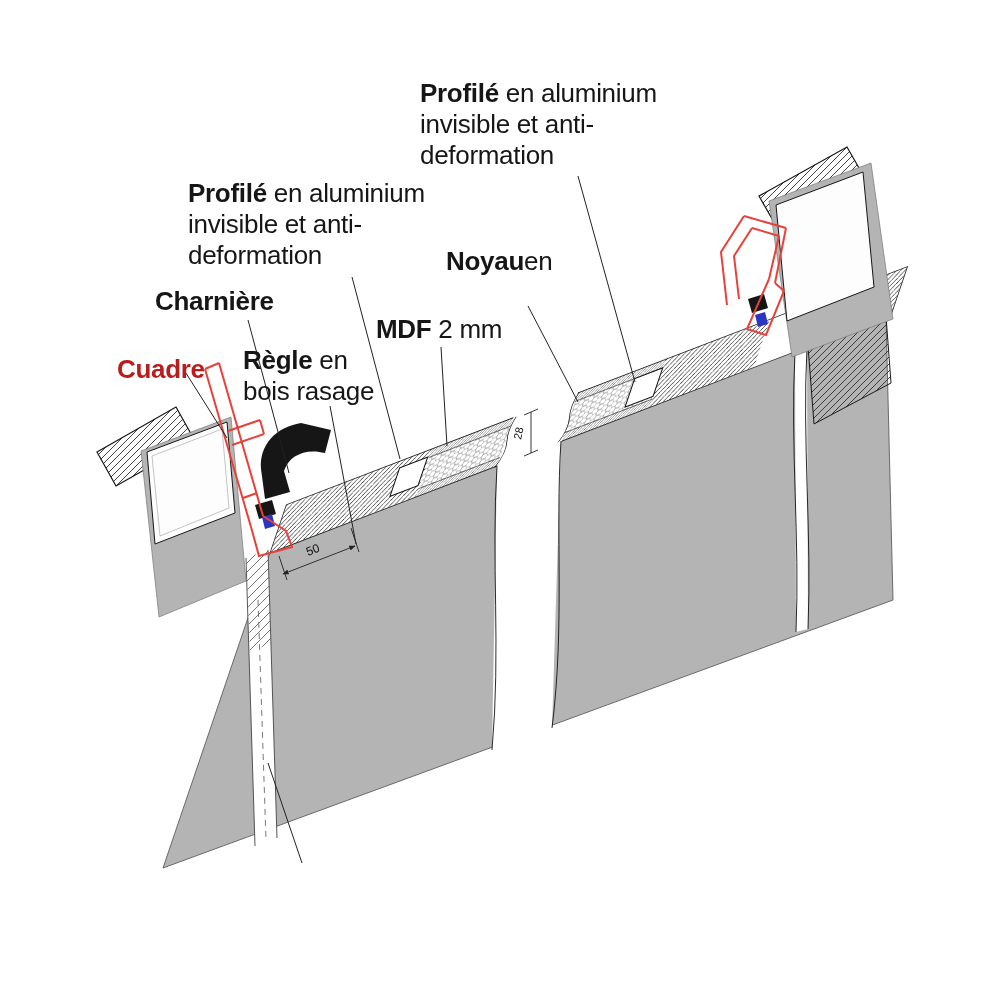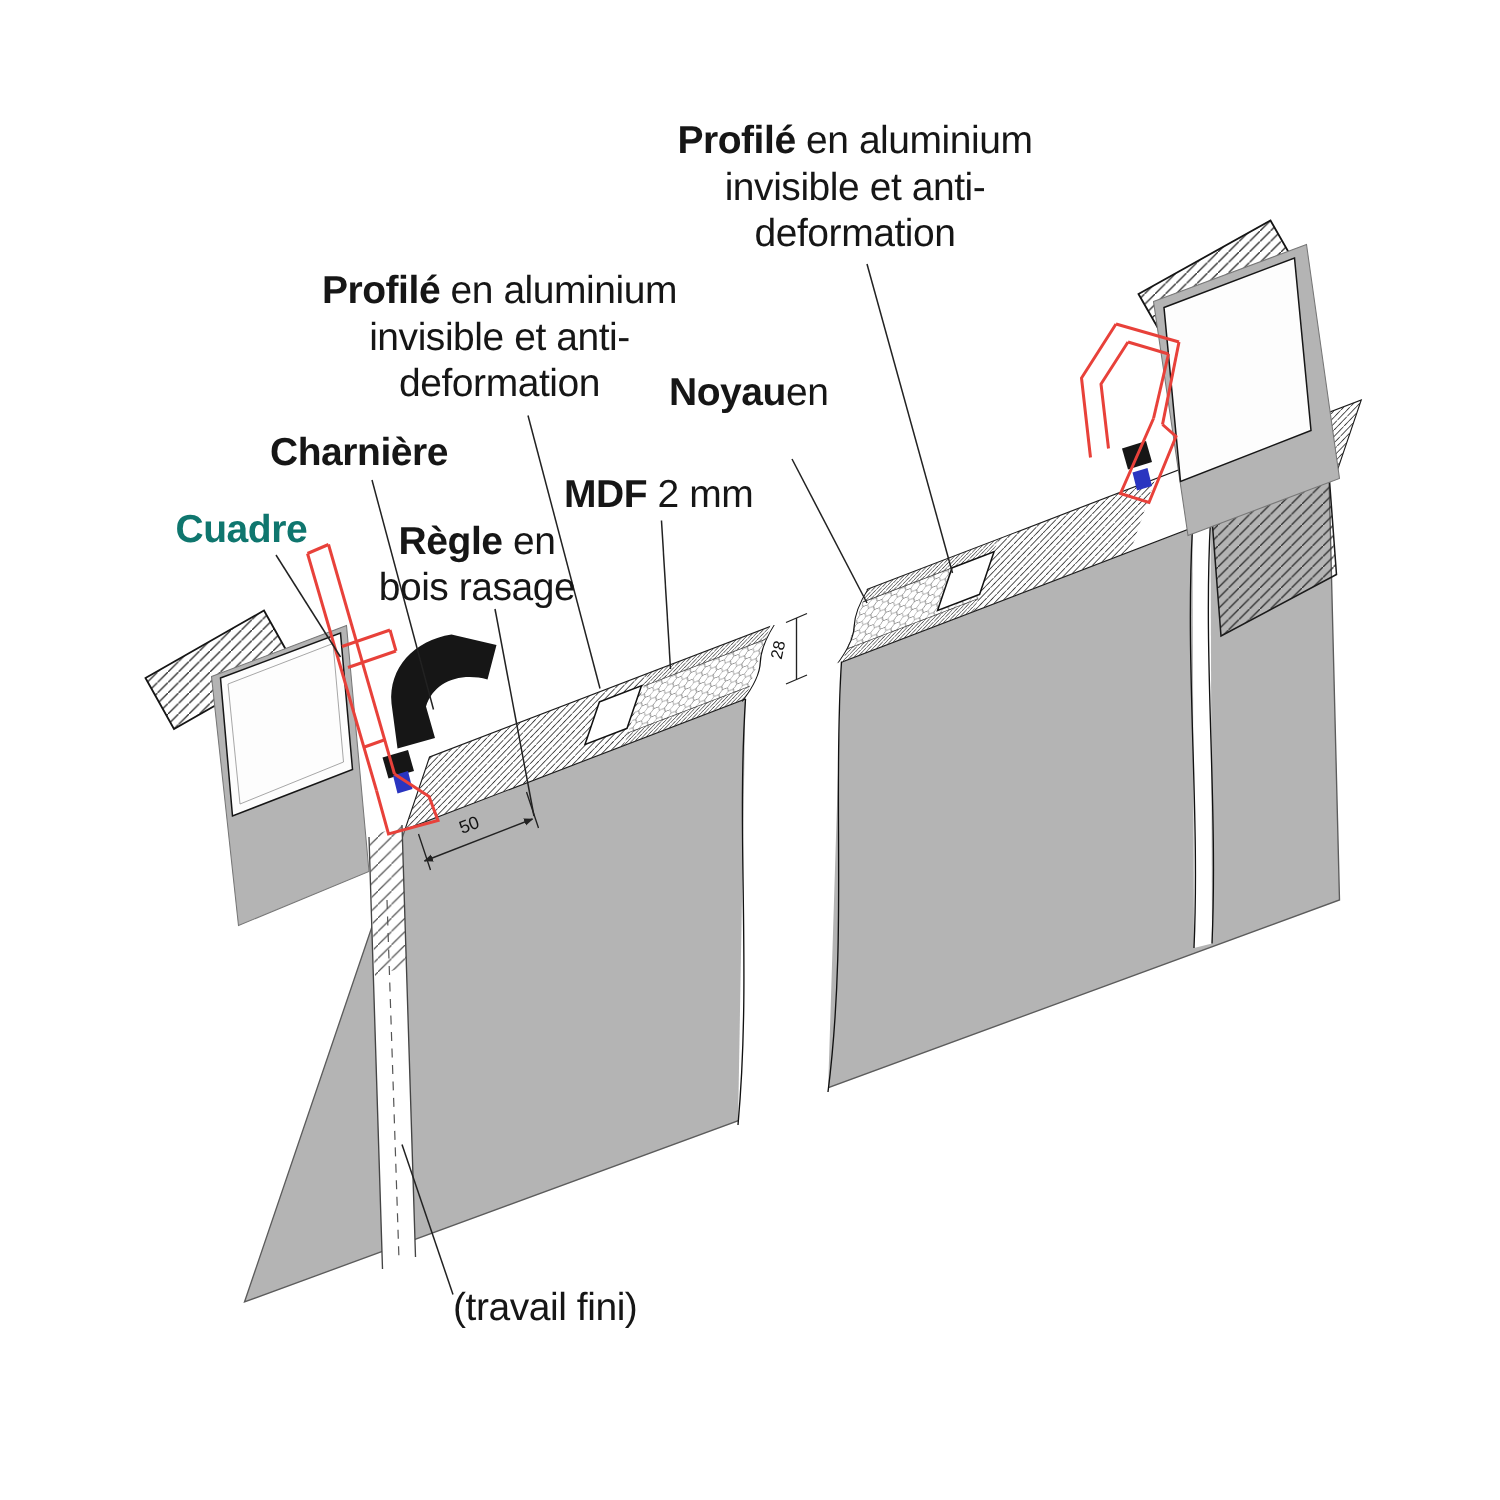--- a/index.html
+++ b/index.html
@@ -1,20 +1,20 @@
 <!DOCTYPE html>
 <html><head>
 <meta charset="utf-8">
 <style>
   body{margin:0;background:#fff}
   .stage{position:relative;width:1000px;height:1000px;background:#ffffff;overflow:hidden;
          font-family:"Liberation Sans",sans-serif}
   .stage svg{position:absolute;left:0;top:0}
   .lbl{position:absolute;font-size:26px;line-height:1.2;color:#161616;letter-spacing:-0.3px;white-space:normal}
-  .c{text-align:center}
+  .c{text-align:left}
   .b{font-weight:700}
   .row{display:flex;justify-content:flex-start}
 </style>
 </head>
 <body>
 
 <div class="stage">
 
 <svg width="1000" height="1000" viewBox="0 0 1000 1000">
   <defs>
@@ -149,41 +149,40 @@
   <span>invisible et anti-</span><br>
   <span>deformation</span>
 </div>
 
 <div class="lbl c" style="left:188px;top:178px;width:290px">
   <span class="b">Profilé</span><span> en aluminium</span><br>
   <span>invisible et anti-</span><br>
   <span>deformation</span>
 </div>
 
-<div class="lbl b" style="left:180px;top:286px">
+<div class="lbl b" style="left:155px;top:286px">
   <span>Charnière</span>
 </div>
 
-<div class="lbl b" style="left:117px;top:337px;color:#0f766e">
+<div class="lbl b" style="left:117px;top:354px;color:#b91c1c">
   <span>Cuadre</span>
 </div>
 
 <div class="lbl c" style="left:243px;top:345px;width:150px">
   <span class="b">Règle</span><span> en</span><br>
   <span>bois rasage</span>
 </div>
 
 <div class="lbl" style="left:376px;top:314px">
   <span class="b">MDF</span><span> 2 mm</span>
 </div>
 
 <div class="lbl" style="left:446px;top:246px;width:158px">
   <div class="row">
     <span class="b">Noyau</span>
     <span>en</span>
   </div>
 </div>
 
 <div class="lbl" style="left:302px;top:856px">
-  <div>(travail fini)</div>
 </div>
 
 </div>
 
 </body></html>

